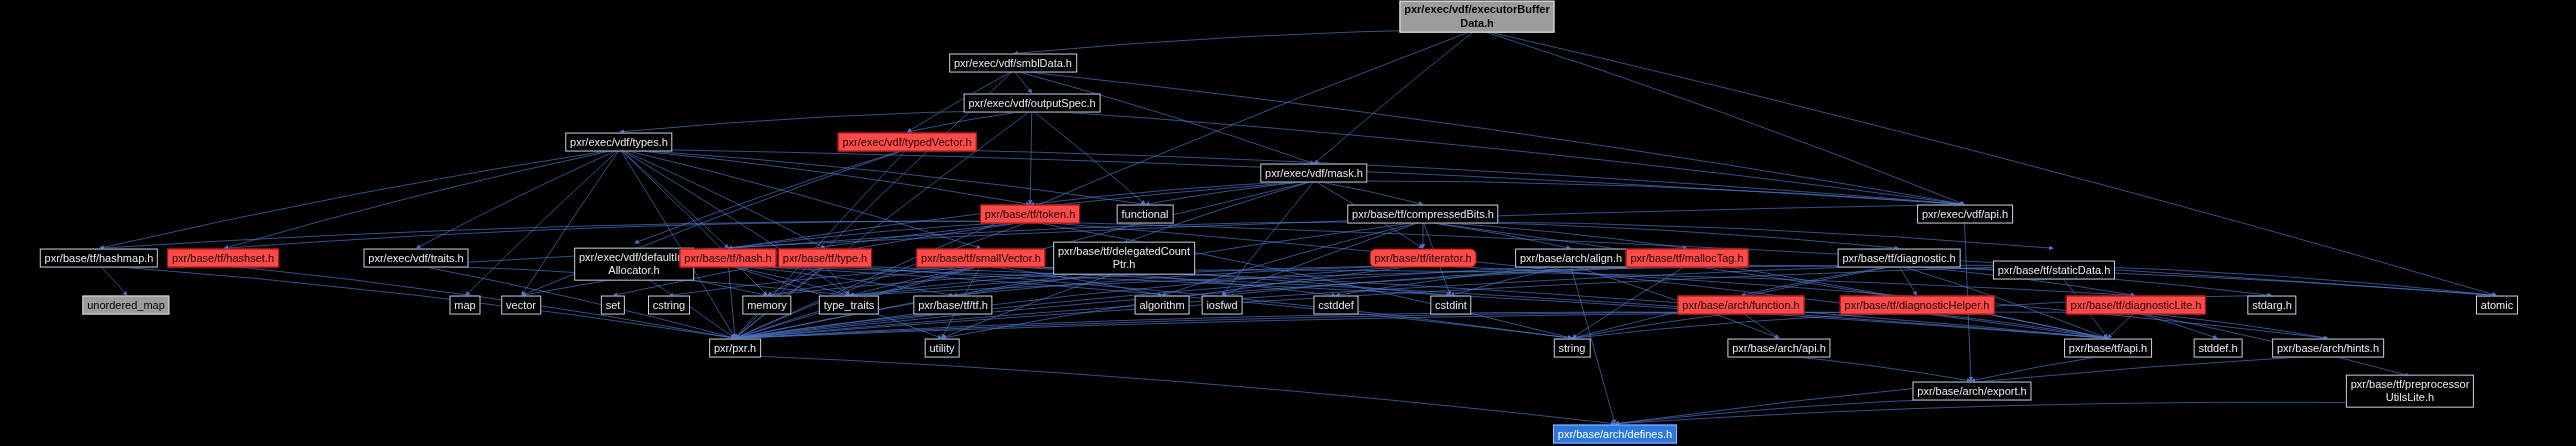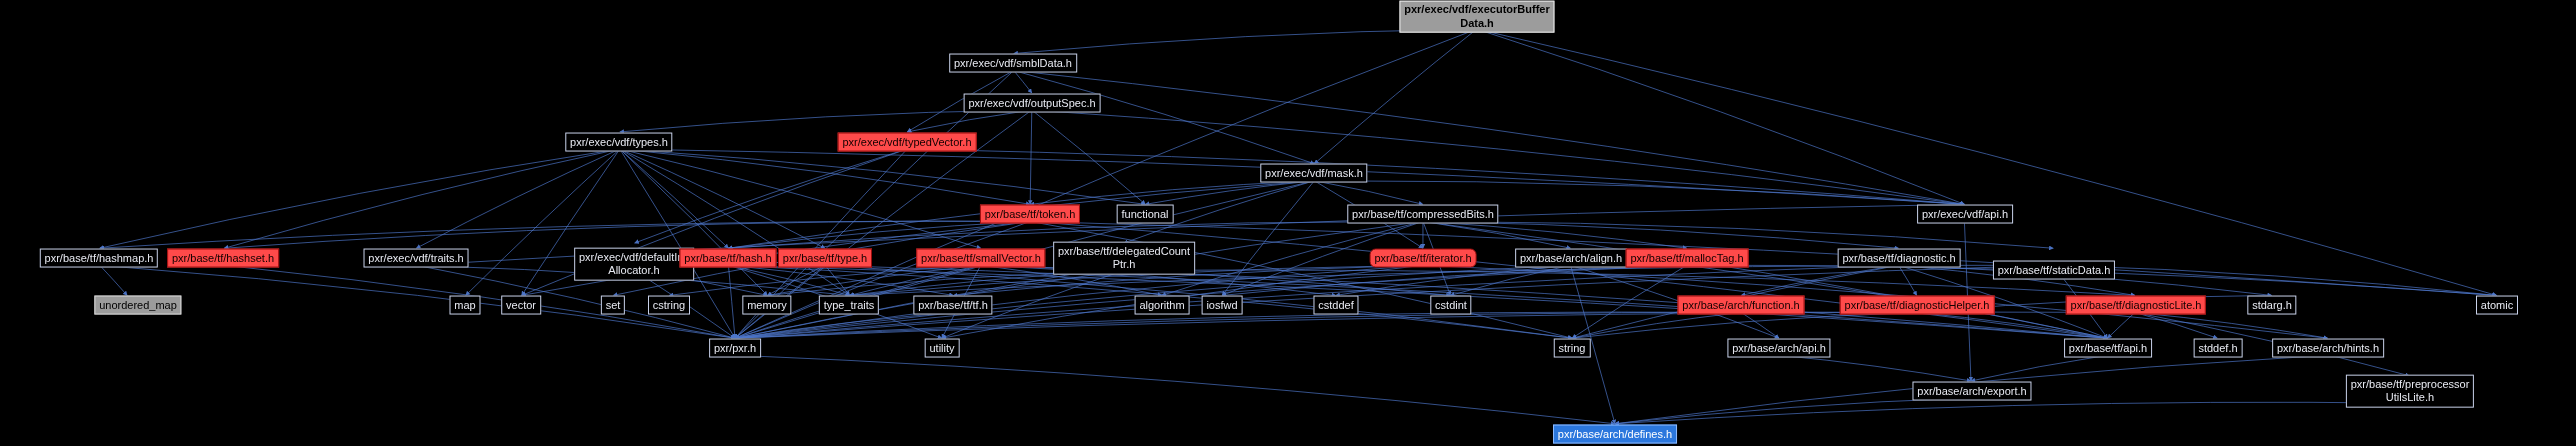--- a/index.html
+++ b/index.html
@@ -238,21 +238,21 @@
     <div class="node red" title="pxr/base/tf/hash.h" style="left: 728px; top: 258px;">pxr/base/tf/hash.h</div>
     <div class="node red" title="pxr/base/tf/type.h" style="left: 825px; top: 258px;">pxr/base/tf/type.h</div>
     <div class="node red" title="pxr/base/tf/smallVector.h" style="left: 981px; top: 258px;">pxr/base/tf/smallVector.h</div>
     <div class="node normal" title="pxr/base/tf/delegatedCountPtr.h" style="left: 1124px; top: 258px;">pxr/base/tf/delegatedCount
 Ptr.h</div>
     <div class="node red" title="pxr/base/tf/iterator.h" style="left: 1423px; top: 258px; border-radius: 6px;">pxr/base/tf/iterator.h</div>
     <div class="node normal" title="pxr/base/arch/align.h" style="left: 1571px; top: 258px;">pxr/base/arch/align.h</div>
     <div class="node red" title="pxr/base/tf/mallocTag.h" style="left: 1687px; top: 258px;">pxr/base/tf/mallocTag.h</div>
     <div class="node normal" title="pxr/base/tf/diagnostic.h" style="left: 1899px; top: 258px;">pxr/base/tf/diagnostic.h</div>
     <div class="node normal" title="pxr/base/tf/staticData.h" style="left: 2054px; top: 258px; margin-top: 12px;">pxr/base/tf/staticData.h</div>
-    <div class="node grey" title="unordered_map" style="left: 138px; top: 305px;">unordered_map</div>
+    <div class="node grey" title="unordered_map" style="left: 126px; top: 305px;">unordered_map</div>
     <div class="node normal" title="map" style="left: 465px; top: 305px;">map</div>
     <div class="node normal" title="vector" style="left: 521px; top: 305px;">vector</div>
     <div class="node normal" title="set" style="left: 613px; top: 305px;">set</div>
     <div class="node normal" title="cstring" style="left: 669px; top: 305px;">cstring</div>
     <div class="node normal" title="memory" style="left: 767px; top: 305px;">memory</div>
     <div class="node normal" title="type_traits" style="left: 849px; top: 305px;">type_traits</div>
     <div class="node normal" title="pxr/base/tf/tf.h" style="left: 953px; top: 305px;">pxr/base/tf/tf.h</div>
     <div class="node normal" title="algorithm" style="left: 1162px; top: 305px;">algorithm</div>
     <div class="node normal" title="iosfwd" style="left: 1222px; top: 305px;">iosfwd</div>
     <div class="node normal" title="cstddef" style="left: 1336px; top: 305px;">cstddef</div>

